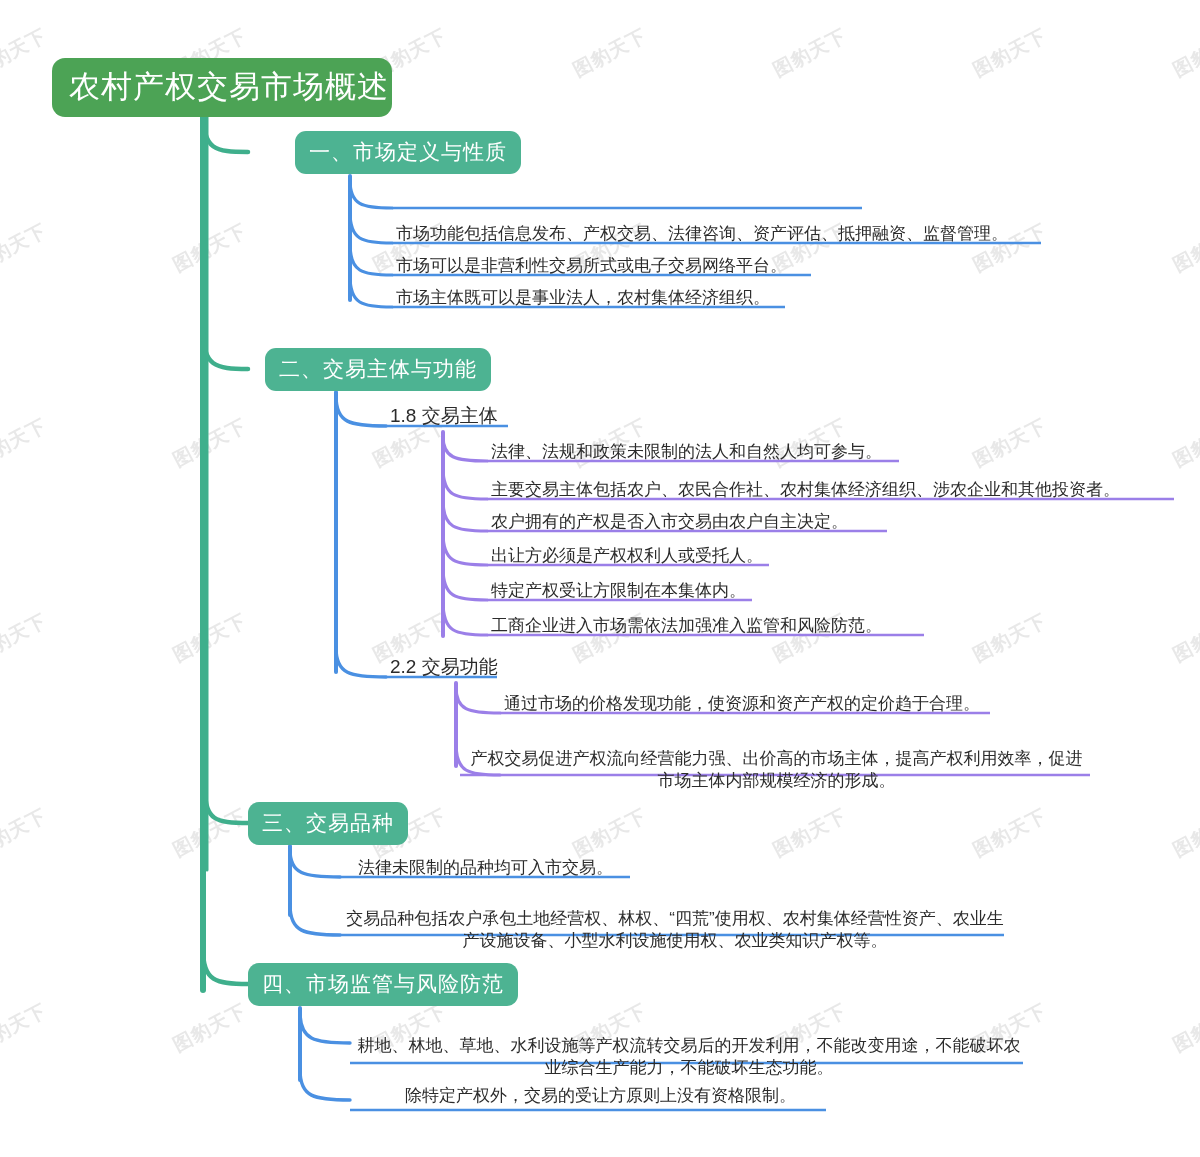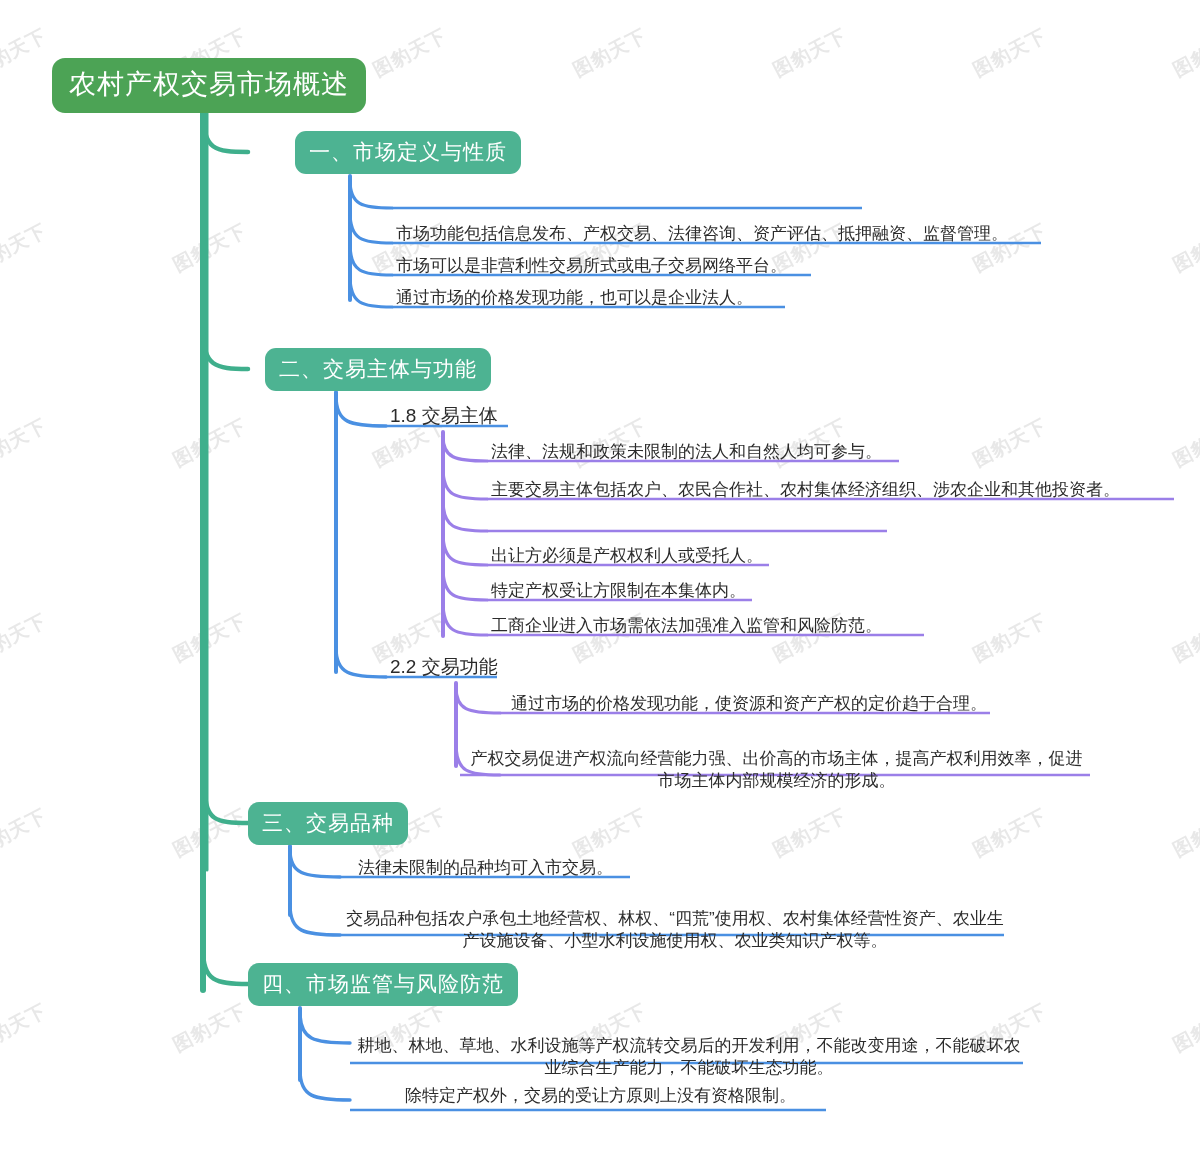--- a/index.html
+++ b/index.html
@@ -15,21 +15,21 @@
   .wm{
     position:absolute;color:#e8e8e8;font-size:19px;font-weight:700;
     transform:rotate(-28deg);white-space:nowrap;letter-spacing:1px;
     font-family:"DejaVu Sans",sans-serif;
   }
   .node{position:absolute;z-index:3;}
 
   
   .root-pill{
     background:#4CA355;border-radius:13px;color:#ffffff;
-    font-size:27px;line-height:1;padding:13px 17px 15px 17px;
+    font-size:31px;line-height:1;padding:13px 3px 15px 17px;
     white-space:nowrap;letter-spacing:1px;
   }
   
   .sec-pill{
     background:#4DB392;border-radius:11px;color:#ffffff;
     font-size:21px;line-height:1;padding:10px 14px 12px 14px;
     white-space:nowrap;letter-spacing:1px;
   }
   
   .sub-label{
@@ -161,50 +161,53 @@
   <div class="node" style="left:248px;top:131px;margin-left:47px;">
     <div class="sec-pill">一、市场定义与性质</div>
   </div>
   <div class="node leaf" style="left:396px;top:223px;">
     <span>市场功能包括信息发布、产权交易、法律咨询、资产评估、抵押融资、监督管理。</span>
   </div>
   <div class="node leaf" style="left:396px;top:255px;">
     <span>市场可以是非营利性交易所式或电子交易网络平台。</span>
   </div>
   <div class="node leaf" style="left:396px;top:287px;">
-    <span>通过市场的价格发现功能，也可以是企业法人。</span>
+    <span>市场主体既可以是事业法人，农村集体经济组织。</span>
   </div>
 
   <div class="node" style="left:248px;top:348px;padding-left:17px;">
     <div class="sec-pill">二、交易主体与功能</div>
   </div>
 
   <div class="node sub-label" style="left:390px;top:404px;">
     <span>1.8 交易主体</span>
   </div>
   <div class="node leaf" style="left:491px;top:441px;">
     <span>法律、法规和政策未限制的法人和自然人均可参与。</span>
   </div>
   <div class="node leaf" style="left:491px;top:479px;">
     <span>主要交易主体包括农户、农民合作社、农村集体经济组织、涉农企业和其他投资者。</span>
   </div>
+  <div class="node leaf" style="left:491px;top:511px;">
+    <span>农户拥有的产权是否入市交易由农户自主决定。</span>
+  </div>
   <div class="node leaf" style="left:491px;top:545px;">
     <span>出让方必须是产权权利人或受托人。</span>
   </div>
   <div class="node leaf" style="left:491px;top:580px;text-align:center;">
     <span>特定产权受让方限制在本集体内。</span>
   </div>
   <div class="node leaf" style="left:491px;top:615px;">
     <span>工商企业进入市场需依法加强准入监管和风险防范。</span>
   </div>
 
   <div class="node sub-label" style="left:390px;top:655px;">
     <span>2.2 交易功能</span>
   </div>
-  <div class="node leaf" style="left:504px;top:693px;margin-left:7px;">
+  <div class="node leaf" style="left:504px;top:693px;">
     <span>通过市场的价格发现功能，使资源和资产产权的定价趋于合理。</span>
   </div>
   <div class="node leaf multi" style="left:464px;top:735px;width:625px;">
     <span>产权交易促进产权流向经营能力强、出价高的市场主体，提高产权利用效率，促进市场主体内部规模经济的形成。</span>
   </div>
 
   <div class="node" style="left:248px;top:802px;">
     <div class="sec-pill">三、交易品种</div>
   </div>
   <div class="node leaf" style="left:358px;top:857px;">

